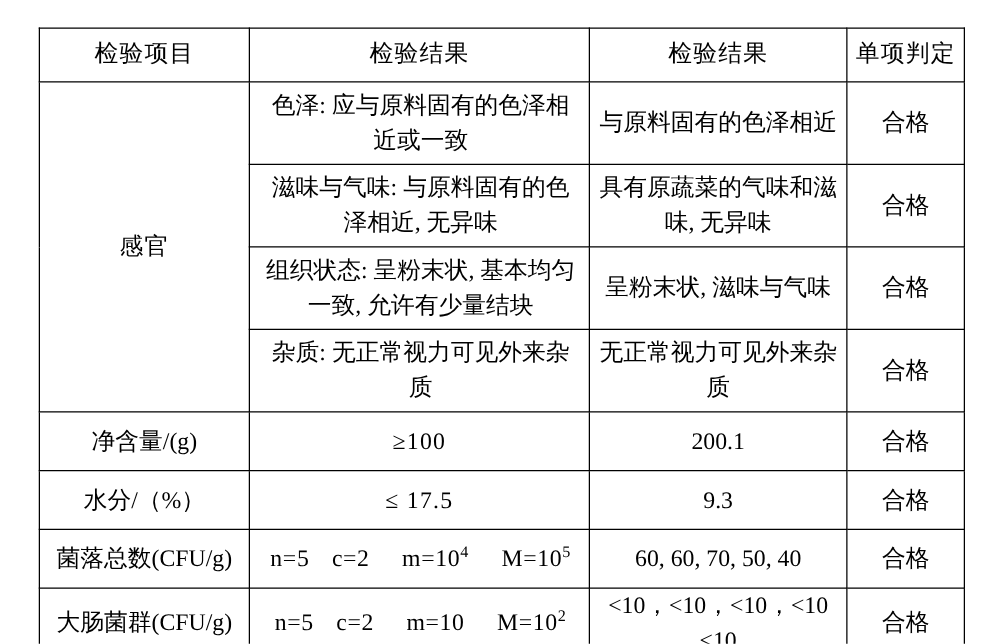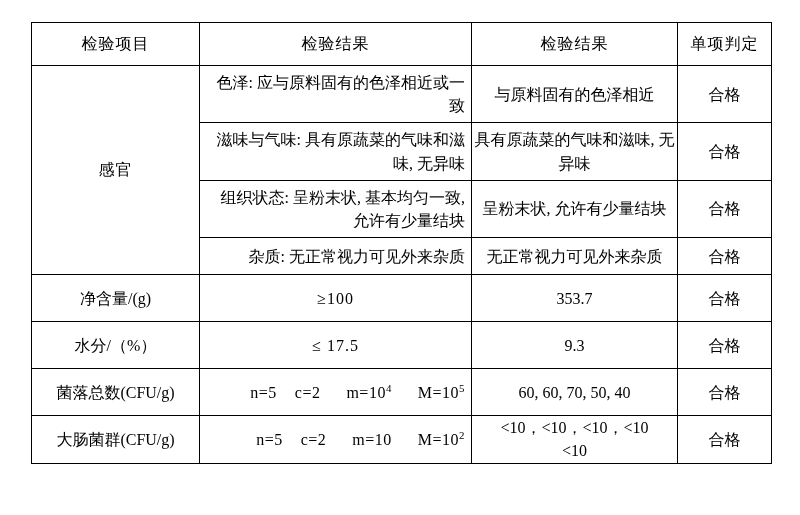--- a/index.html
+++ b/index.html
@@ -28,21 +28,21 @@
     border-collapse: collapse;
     table-layout: fixed;
     background: #fff;
   }
   table.report td, table.report th {
     border: 1px solid #000;
     padding: 0;
     vertical-align: middle;
     text-align: center;
     font-weight: normal;
-    font-size: 16px;
+    font-size: 19px;
     line-height: 1.45;
   }
   .hdr td {
     height: 42px;
     font-size: 16px;
     letter-spacing: 1px;
   }
   .col-item { width: 168px; }
   .col-std  { width: 272px; }
   .col-res  { width: 206px; }
@@ -51,21 +51,20 @@
   .cell-pad {
     display: block;
     padding: 5px 8px;
   }
   .lead {
     text-align: left;
   }
   .lead .cell-pad {
     padding-left: 8px;
     padding-right: 6px;
-    text-align: right;
   }
   .sense-label {
     font-size: 16px;
     letter-spacing: 1px;
   }
   .sens-row td {
     height: 36px;
   }
   .tall td {
     height: 46px;
@@ -114,46 +113,46 @@
         <td rowspan="4" class="sense-label">感官</td>
         <td class="lead">
             <span class="cell-pad">色泽: 应与原料固有的色泽相近或一致</span>
           </td>
         <td>与原料固有的色泽相近</td>
         <td>合格</td>
       </tr>
 
       <tr class="sens-row tall">
         <td class="lead">
-            <span class="cell-pad">滋味与气味: 具有原蔬菜的气味和滋味, 无异味</span>
+            <span class="cell-pad">滋味与气味: 与原料固有的色泽相近, 无异味</span>
           </td>
         <td>具有原蔬菜的气味和滋味, 无异味</td>
         <td>合格</td>
       </tr>
 
       <tr class="sens-row tall">
         <td class="lead">
             <span class="cell-pad">组织状态: 呈粉末状, 基本均匀一致, 允许有少量结块</span>
           </td>
-        <td>呈粉末状, 允许有少量结块</td>
+        <td>呈粉末状, 滋味与气味</td>
         <td>合格</td>
       </tr>
 
       <tr class="sens-row">
         <td class="lead">
             <span class="cell-pad">杂质: 无正常视力可见外来杂质</span>
           </td>
         <td>无正常视力可见外来杂质</td>
         <td>合格</td>
       </tr>
 
       <tr class="big-row">
         <td>净含量/(g)</td>
         <td class="spaced">≥100</td>
-        <td>353.7</td>
+        <td>200.1</td>
         <td>合格</td>
       </tr>
 
       <tr class="big-row">
         <td>水分/（%）</td>
         <td class="spaced">≤ 17.5</td>
         <td>9.3</td>
         <td>合格</td>
       </tr>
 

